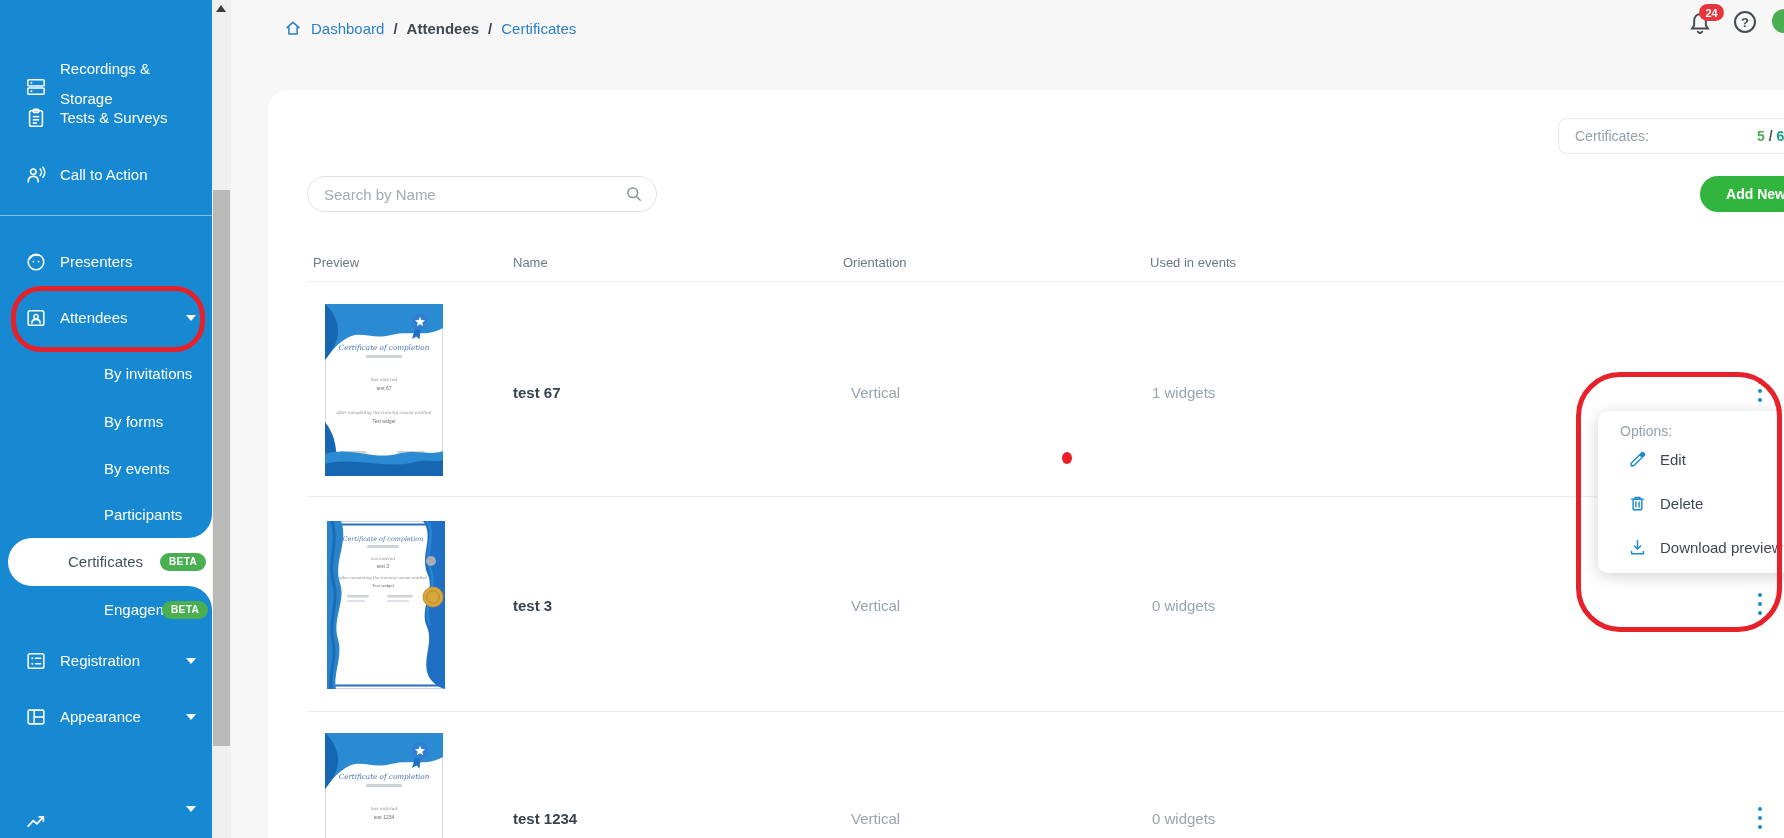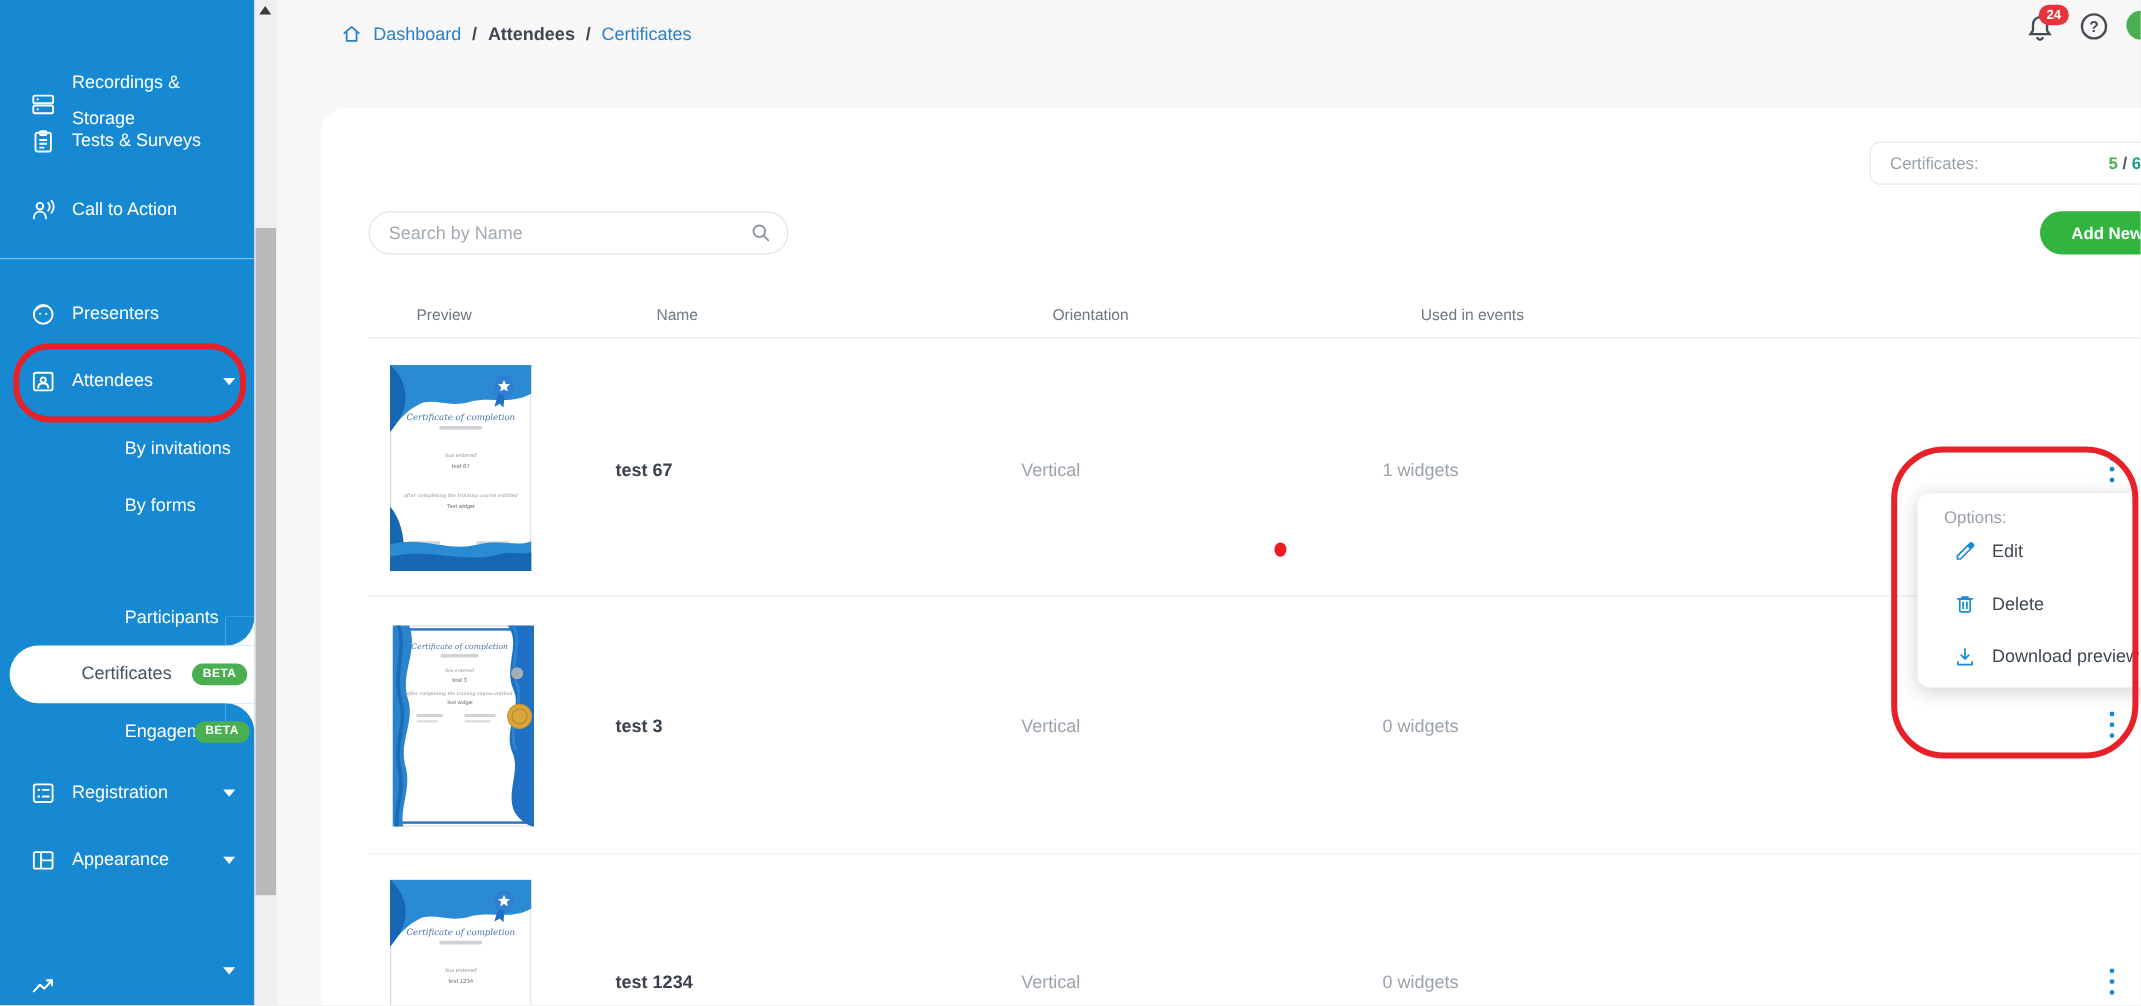--- a/index.html
+++ b/index.html
@@ -51,21 +51,21 @@
   .counter-label{position:absolute;left:16px;top:0;line-height:34px;font-size:14px;color:#99a0a8;}
   .counter-val{position:absolute;left:198px;top:0;line-height:34px;font-size:14px;font-weight:700;}
   .search{position:absolute;left:307px;top:176px;width:350px;height:36px;border:1px solid #dfe3e6;border-radius:18px;
           box-sizing:border-box;padding:0 40px 0 16px;font-size:15px;color:#555;outline:none;
           font-family:"Liberation Sans",sans-serif;background:#fff;}
   .search::placeholder{color:#a3aab1;}
   .search-ic{position:absolute;left:624px;top:184px;width:20px;height:20px;pointer-events:none;}
   .btn-add{position:absolute;left:1700px;top:176px;width:112px;height:36px;border:none;border-radius:18px;
            background:var(--green-add,#31b53f);color:#fff;font-size:14px;font-weight:700;cursor:pointer;
            font-family:"Liberation Sans",sans-serif;}
-  .th{position:absolute;top:255px;font-size:13px;color:#6e7882;margin-left:34px;}
+  .th{position:absolute;top:255px;font-size:13px;color:#6e7882;}
   .hr{position:absolute;left:307px;width:1477px;height:1px;background:#ededef;}
   .cell-name{position:absolute;left:513px;font-size:15px;font-weight:700;color:#39424c;}
   .cell-muted{position:absolute;font-size:15px;color:#9aa3ad;}
   .thumb{position:absolute;overflow:hidden;cursor:default;text-align:center;}
   .thumb svg{display:block;}
   .kebab{position:absolute;left:1752px;width:16px;height:22px;display:flex;flex-direction:column;align-items:center;
          justify-content:space-between;cursor:pointer;z-index:10;}
   .kebab i{width:4px;height:4px;border-radius:50%;background:var(--accent-blue,#1789d3);}
   
   .menu{position:absolute;left:1598px;top:411px;width:200px;height:162px;background:#fff;border-radius:10px;
@@ -146,20 +146,22 @@
         </svg>
         </span>
       <span class="nav-label">Attendees</span>
       <span class="chev"></span>
     </div>
 
     <div class="sub-item" style="top:359px">
       <span>By invitations</span></div>
     <div class="sub-item" style="top:407px">
       <span>By forms</span></div>
+    <div class="sub-item" style="top:454px">
+      <span>By events</span></div>
     <div class="sub-item" style="top:500px">
       <span>Participants</span></div>
 
     <div class="curve t">
         <div></div>
       </div>
     <div class="curve b">
         <div></div>
       </div>
     <div class="pill">

